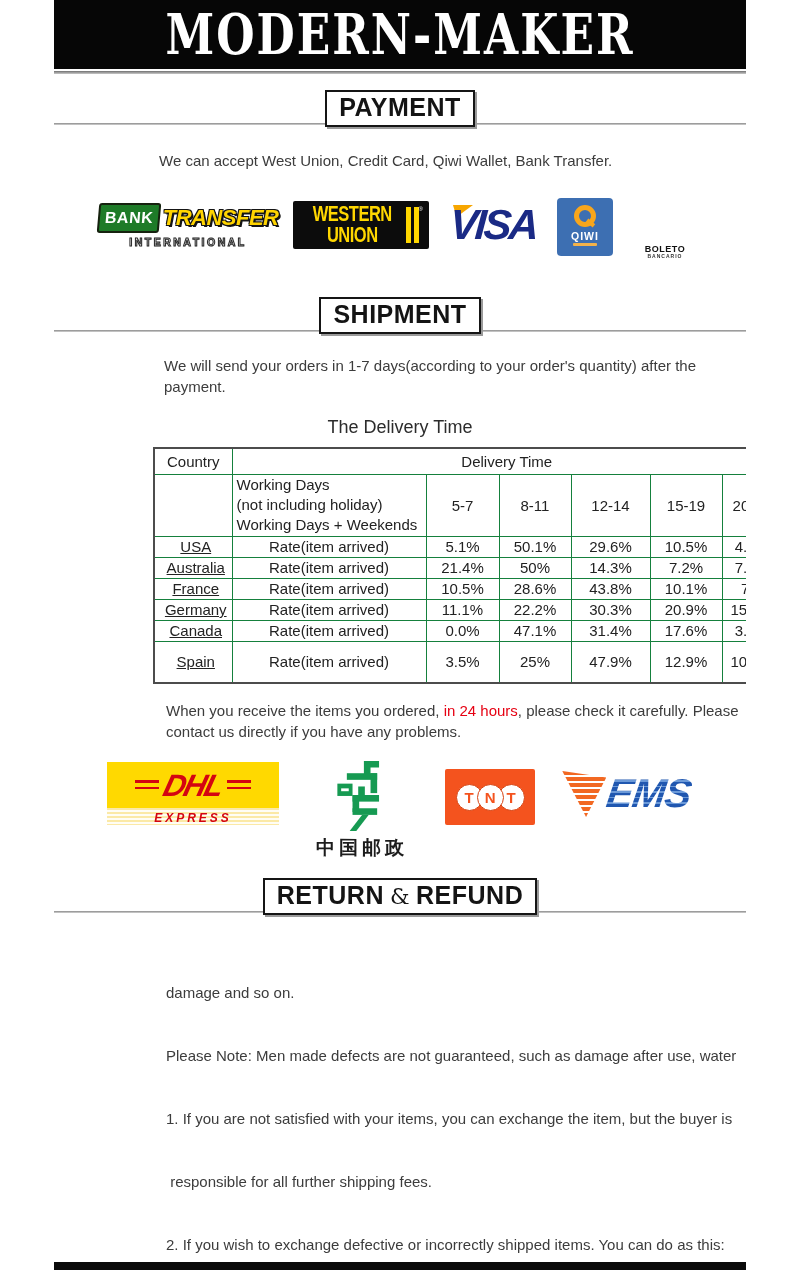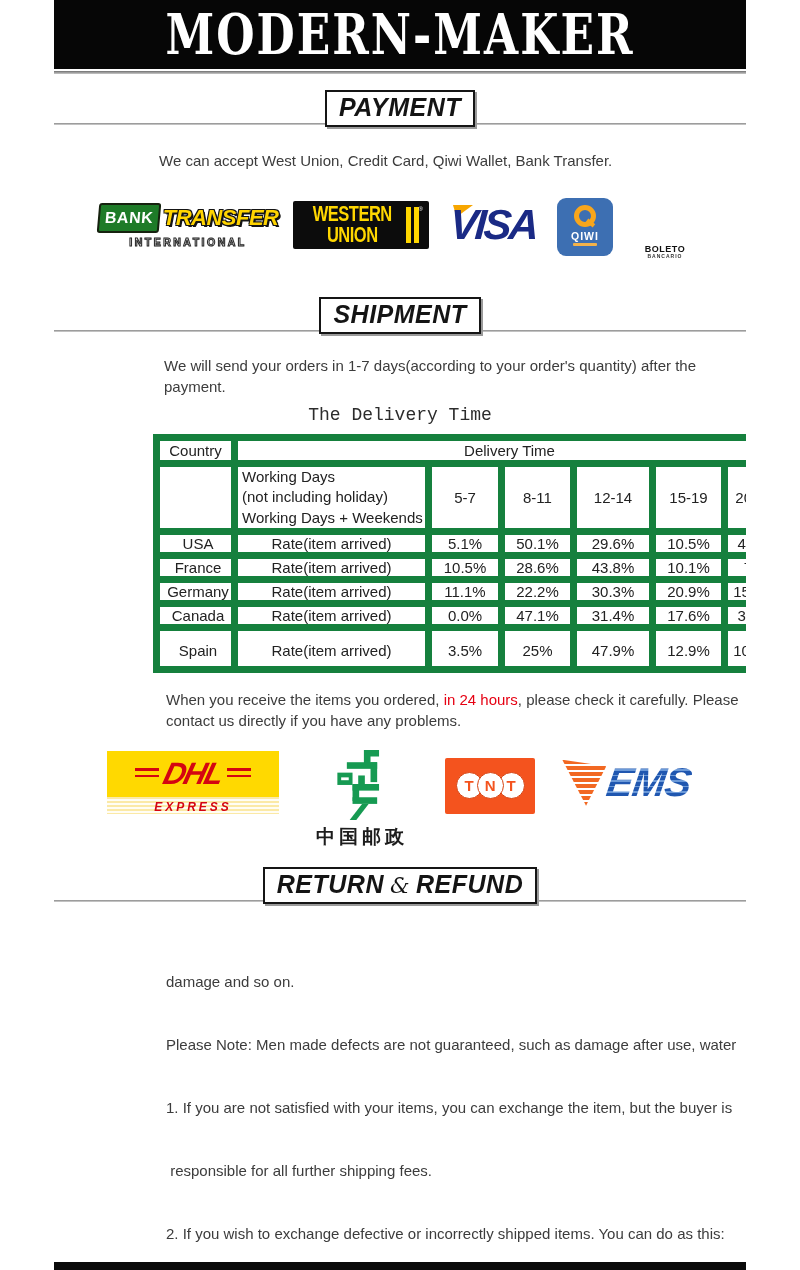--- a/index.html
+++ b/index.html
@@ -9,21 +9,21 @@
     background:#fff; overflow:hidden;
     font-family:"Liberation Sans", sans-serif; color:#3a3a3a;
   }
 
   
   .hdr { height:71px; background:#060606; display:flex; align-items:center; justify-content:center; border-bottom:2px solid #fff; }
   .brand { color:#fff; font-family:"DejaVu Serif", serif; font-weight:700; font-size:44px; letter-spacing:2px; transform:scaleY(1.28); transform-origin:center; }
   .top-rule { height:3px; background:linear-gradient(180deg,#6f6f6f,#c9c9c9); }
 
   
-  .sect { position:relative; height:38px;font-style:italic; }
+  .sect { position:relative; height:38px; }
   .sect .rule { position:absolute; left:0; right:0; bottom:3px; height:2px; background:linear-gradient(180deg,#8a8a8a,#d4d4d4); }
   .head-box {
     position:relative; z-index:1; margin:0 auto; width:max-content; background:#fff;
     border:2px solid #151515; box-shadow:2px 2px 0 #9a9a9a;
     padding:1px 12px 3px; font-size:25px; font-weight:700; color:#141414; letter-spacing:0.5px;
   }
   .head-box .amp { font-family:"DejaVu Serif", serif; font-weight:400; font-size:22px; padding:0 6px; }
 
   .para { font-size:15px; color:#3c3c3c; line-height:21px; }
 
@@ -36,43 +36,43 @@
     text-shadow:-1px -1px 0 #151515,1px -1px 0 #151515,-1px 1px 0 #151515,1px 1px 0 #151515,2px 2px 0 #151515; }
   .bt-cap { margin-top:3px; font-size:10.5px; font-weight:800; letter-spacing:2.5px; color:#fff; -webkit-text-stroke:1px #2a2a2a; text-shadow:0 0 1px #444; }
   .wu { width:136px; height:48px; margin-top:8px; background:#0c0c0c; border-radius:2px; display:flex; align-items:center; padding:5px 6px; }
   .wu-txt { flex:1; color:#ffd700; font-weight:900; font-size:16.5px; line-height:0.95; text-align:center; letter-spacing:-0.5px; transform:scaleY(1.3); }
   .wu-bars { display:flex; gap:3px; align-self:stretch; align-items:stretch; padding:1px 0; }
   .wu-bar { width:5px; background:#ffd700; }
   .wu-reg { color:#fff; font-size:6px; align-self:flex-start; }
   .visa { position:relative; margin-top:12px; }
   .visa-txt { font-style:italic; font-weight:900; font-size:42px; line-height:40px; color:#1a2a85; letter-spacing:-3px; transform:skewX(-4deg); display:block; }
   .visa-flame { position:absolute; top:0; left:3px; width:20px; height:12px; background:#f7a600; clip-path:polygon(0 0,100% 0,18% 100%); }
-  .qiwi { width:56px; height:58px; margin-top:5px; background:#3d6fb2; border-radius:9px; display:flex; flex-direction:column; align-items:center; padding-top:7px; }
+  .qiwi { width:56px; height:58px; margin-top:5px; background:#3d6fb2; border-radius:4px; display:flex; flex-direction:column; align-items:center; padding-top:7px; }
   .qiwi-q { width:22px; height:22px; border:5px solid #f8a61c; border-radius:50%; position:relative; }
   .qiwi-q::after { content:""; position:absolute; right:-4px; bottom:-3px; width:9px; height:4px; background:#f8a61c; transform:rotate(40deg); }
   .qiwi-lbl { margin-top:3px; color:#fff; font-weight:800; font-size:10.5px; letter-spacing:1px; }
   .qiwi-sub { width:24px; height:3px; background:#f3b24a; margin-top:1px; border-radius:1px; }
   .boleto { width:62px; height:58px; margin-top:5px; display:flex; flex-direction:column;gap:46px; }
   .bars { background:repeating-linear-gradient(90deg,#181818 0 2px,#fff 2px 4px,#181818 4px 7px,#fff 7px 10px,#181818 10px 11px,#fff 11px 14px); }
   .bars.top { height:26px; } .bars.bot { height:11px; }
   .boleto-mid { text-align:center; line-height:1; padding:1px 0; background:#fff; }
   .boleto-b { font-weight:900; font-size:9px; color:#111; letter-spacing:0.5px; }
   .boleto-s { font-weight:700; font-size:5px; color:#333; letter-spacing:1px; }
 
   
-  .tbl-title { text-align:center; margin-top:8px; font-size:18px; color:#2c2c2c;font-family:Liberation Mono, monospace; }
+  .tbl-title { text-align:center; margin-top:20px; font-size:18px; color:#2c2c2c; }
   table.delivery { border-collapse:collapse; table-layout:fixed; width:628px; margin:9px 0 0 99px; font-size:15px; color:#222; border:2px solid #4c4c4c; }
-  table.delivery td, table.delivery th { border:7px solid #15803d; font-weight:400; padding:0 2px; text-align:center; }
+  table.delivery td, table.delivery th { border:1px solid #15803d; font-weight:400; padding:0 2px; text-align:center; }
   tr.h1 { height:26px; }
   tr.h2 { height:62px; }
   .wd-cell { text-align:left !important; padding-left:4px !important; line-height:1.35; font-size:15px; }
   tr.cr { height:21px; }
   tr.cr.tall { height:42px; }
   tr.cr.tall td { vertical-align:top; padding-top:11px; }
-  td.cty { text-align:center; padding-left:7px !important; }
+  td.cty { text-align:center; padding-left:7px !important;text-decoration:underline; }
 
   .note { margin:16px 0 12px 112px; }
   .red { color:#e60012; }
 
   
   .ship-row { display:flex; justify-content:space-between; align-items:flex-start; padding:0 55px 0 53px; margin-top:17px; height:102px; }
   .dhl { width:172px; margin-top:3px; }
   .dhl-box { background:#ffd900; height:46px; display:flex; align-items:center; justify-content:center; gap:5px; }
   .dhl-dash { width:24px; height:11px; background:repeating-linear-gradient(180deg,#d40511 0 2.5px,rgba(0,0,0,0) 2.5px 6.5px); }
   .dhl-txt { color:#d40511; font-style:italic; font-weight:900; font-size:31px; letter-spacing:-2px; transform:skewX(-14deg); line-height:1; }
@@ -200,20 +200,29 @@
     <tr class="cr">
       <td class="cty">USA</td>
       <td>Rate(item arrived)</td>
       <td>5.1%</td>
       <td>50.1%</td>
       <td>29.6%</td>
       <td>10.5%</td>
       <td>4.7%</td>
     </tr>
     <tr class="cr">
+      <td class="cty">Australia</td>
+      <td>Rate(item arrived)</td>
+      <td>21.4%</td>
+      <td>50%</td>
+      <td>14.3%</td>
+      <td>7.2%</td>
+      <td>7.1%</td>
+    </tr>
+    <tr class="cr">
       <td class="cty">France</td>
       <td>Rate(item arrived)</td>
       <td>10.5%</td>
       <td>28.6%</td>
       <td>43.8%</td>
       <td>10.1%</td>
       <td>7%</td>
     </tr>
     <tr class="cr">
       <td class="cty">Germany</td>

